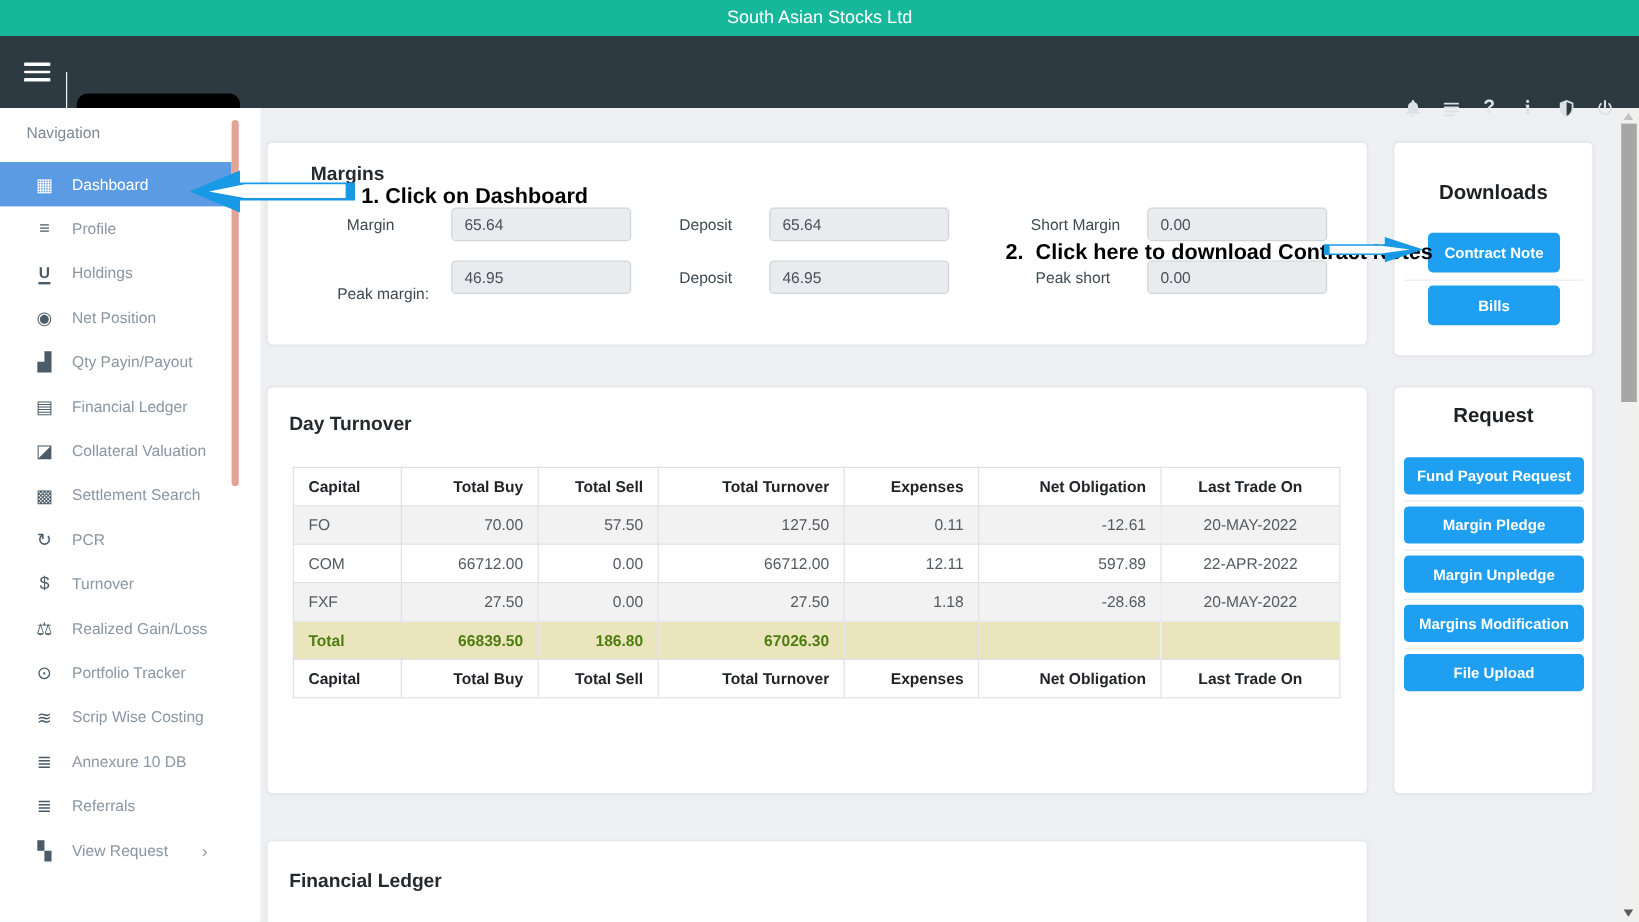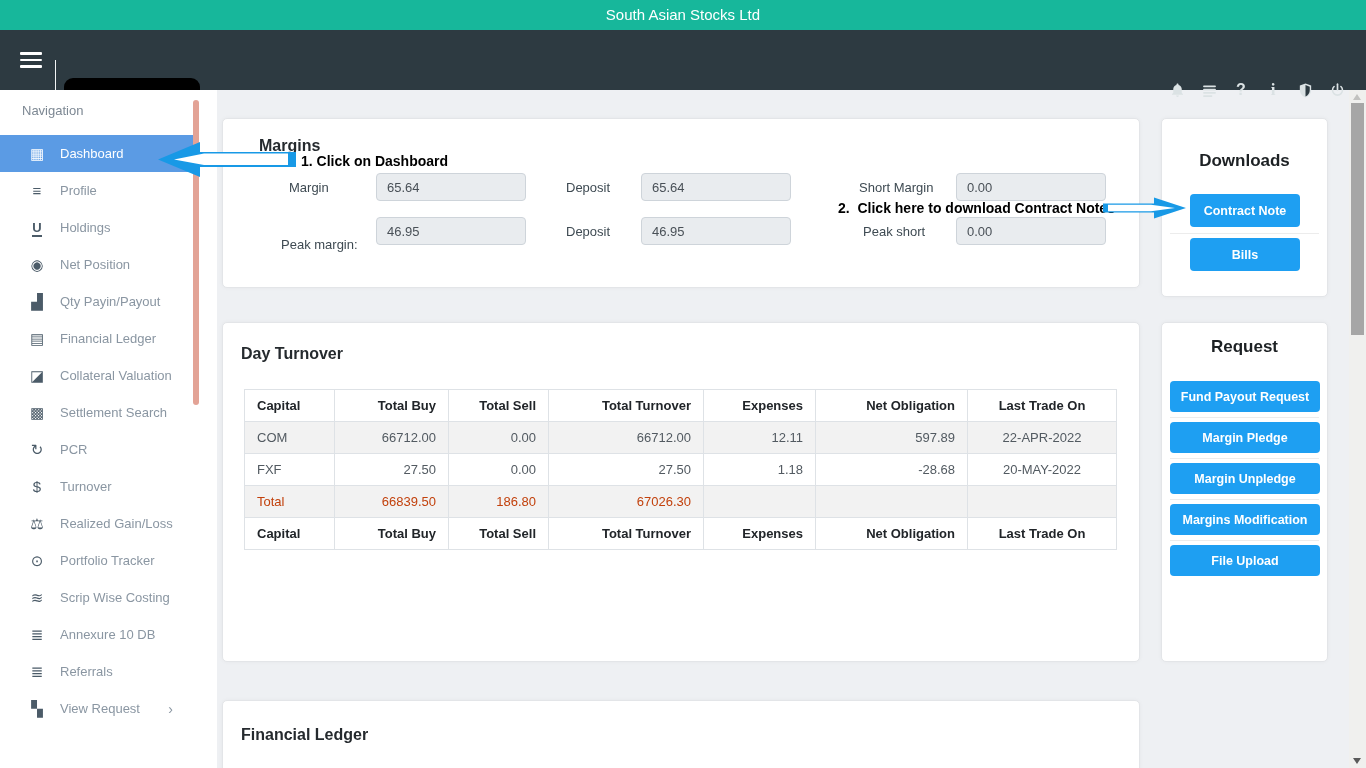--- a/index.html
+++ b/index.html
@@ -55,32 +55,32 @@
              border:1px solid #ced4da; border-radius:4px; font-size:13px; color:#495057;
              padding-left:10px; font-family:"Liberation Sans", sans-serif; }
 
   
   #dt-table { position:absolute; left:21px; top:66px; width:872px; border-collapse:collapse;
               font-size:13px; table-layout:fixed; }
   #dt-table th, #dt-table td { border:1px solid #dee2e6; padding:8px 12px; overflow:hidden; white-space:nowrap; }
   #dt-table thead th, #dt-table tfoot td { font-weight:bold; color:#212529; background:#fff; }
   #dt-table td { color:#525a61; }
   #dt-table tbody tr:nth-child(odd) td { background:#f2f2f2; }
-  #dt-table tr.total td { background:#eae5bd; font-weight:normal; color:#c2410c; }
+  #dt-table tr.total td { background:#eae5bd; font-weight:bold; color:#4d7c0f; }
   #dt-table th:first-child, #dt-table td:first-child { text-align:left;margin-left:41px; }
   #dt-table th:not(:first-child), #dt-table td:not(:first-child) { text-align:right; }
   #dt-table th:last-child, #dt-table td:last-child { text-align:center; }
 
   
   .blue-btn { position:absolute; background:#1e9ff2; color:#fff; border:none; border-radius:4px;
               font-size:12.5px; font-weight:bold; cursor:pointer; font-family:"Liberation Sans", sans-serif; }
   .btn-sep { position:absolute; left:8px; right:8px; height:1px; background:#ececec; }
 
   
-  .annot-text { position:absolute; font-size:14px; font-weight:bold; color:#000;
+  .annot-text { position:absolute; font-size:18px; font-weight:bold; color:#000;
                 white-space:pre; z-index:60; }
   .annot-arrow { position:absolute; z-index:60; }
 
   
   #page-scroll { position:absolute; left:1349px; top:90px; width:17px; height:678px; background:#f0f0ee; }
   #page-scroll .thumb { position:absolute; left:2px; top:13px; width:13px; height:232px; background:#a6a6a6; }
   #page-scroll .arr { position:absolute; left:4px; width:0; height:0; border-left:4.5px solid transparent; border-right:4.5px solid transparent; }
   #page-scroll .arr.up { top:4px; border-bottom:6px solid #c2c2c0; }
   #page-scroll .arr.down { bottom:4px; border-top:6px solid #5a5a5a; }
 </style>
@@ -251,20 +251,29 @@
           <th>Total Buy</th>
           <th>Total Sell</th>
           <th>Total Turnover</th>
           <th>Expenses</th>
           <th>Net Obligation</th>
           <th>Last Trade On</th>
         </tr>
       </thead>
       <tbody>
         <tr>
+          <td>FO</td>
+          <td>70.00</td>
+          <td>57.50</td>
+          <td>127.50</td>
+          <td>0.11</td>
+          <td>-12.61</td>
+          <td>20-MAY-2022</td>
+        </tr>
+        <tr>
           <td>COM</td>
           <td>66712.00</td>
           <td>0.00</td>
           <td>66712.00</td>
           <td>12.11</td>
           <td>597.89</td>
           <td>22-APR-2022</td>
         </tr>
         <tr>
           <td>FXF</td>

